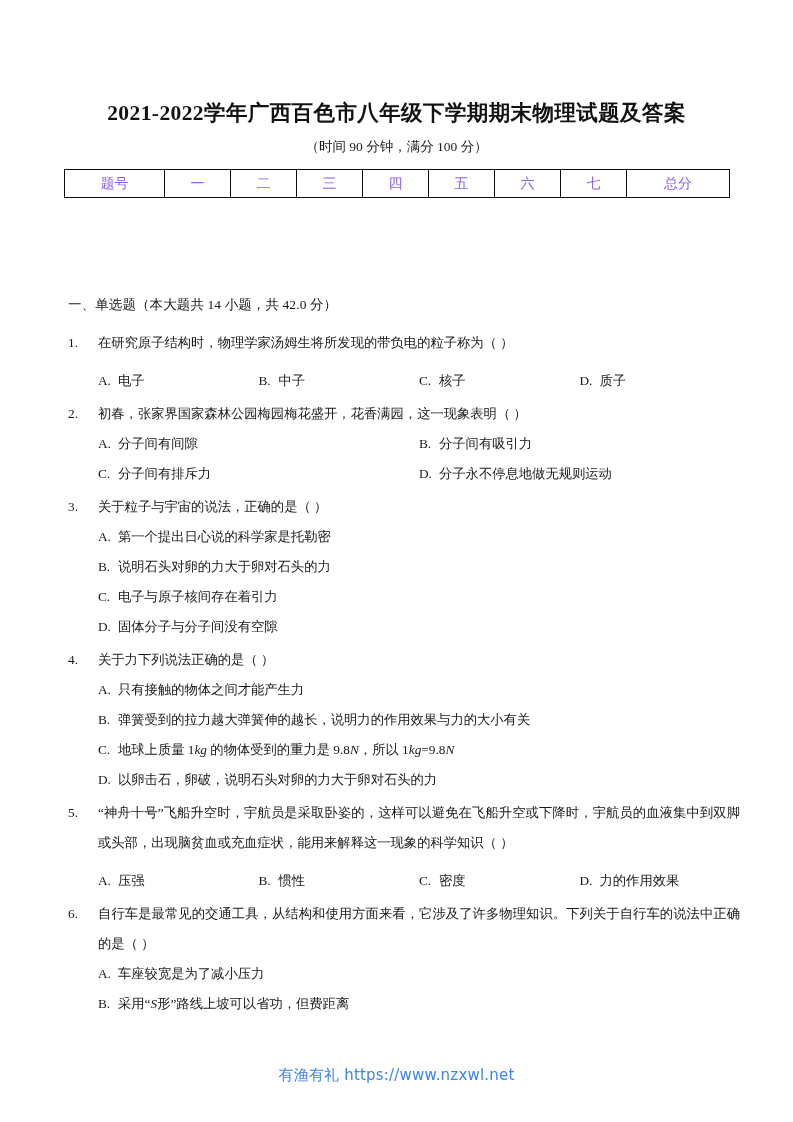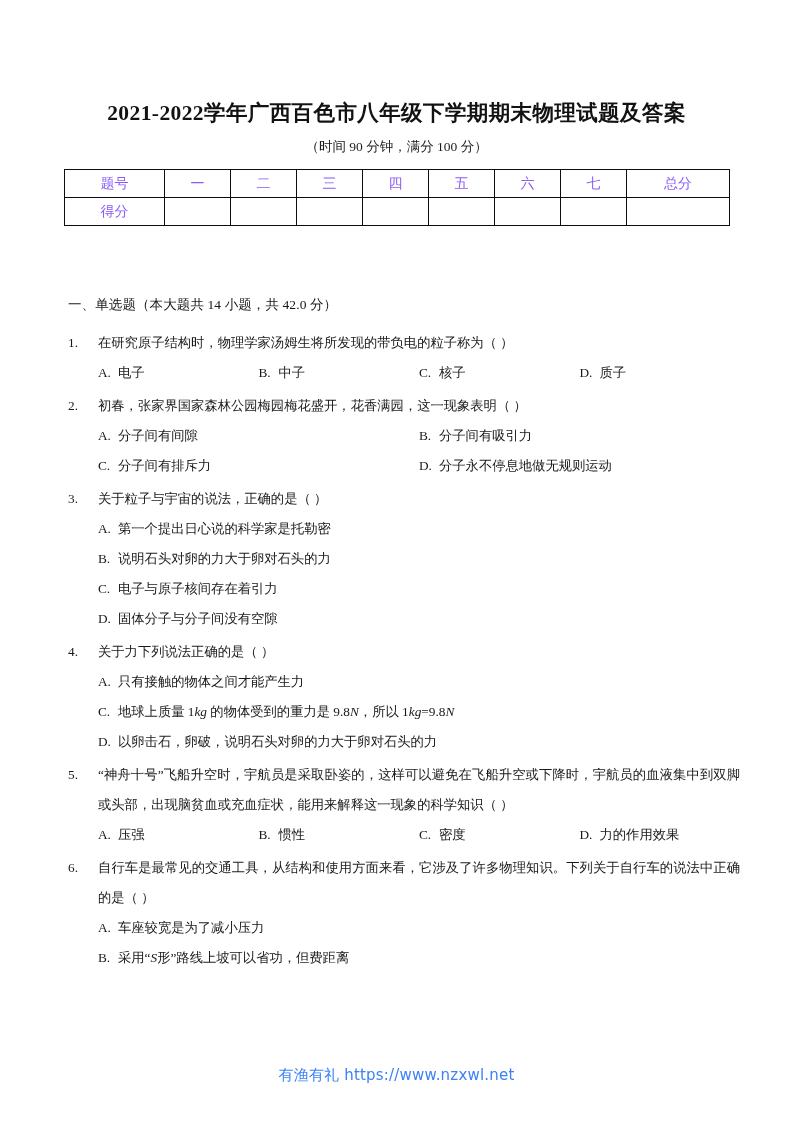--- a/index.html
+++ b/index.html
@@ -107,21 +107,21 @@
   .options {
     padding-left: 34px;
   }
   
   .opt-row-4 {
     display: flex;
     font-size: 13.3px;
     line-height: 30px;
     color: #191919;
   }
-  .opt-row-4 .opt { width: 25%; }
+  .opt-row-4 .opt { width: 25%; margin-top: 8px; }
 
   
   .opt-row-2 {
     display: flex;
     font-size: 13.3px;
     line-height: 30px;
     color: #191919;
   }
   .opt-row-2 .opt { width: 50%; }
 
@@ -177,31 +177,20 @@
         <td>题号</td>
         <td>一</td>
         <td>二</td>
         <td>三</td>
         <td>四</td>
         <td>五</td>
         <td>六</td>
         <td>七</td>
         <td>总分</td>
       </tr>
-      <tr>
-        <td>得分</td>
-        <td></td>
-        <td></td>
-        <td></td>
-        <td></td>
-        <td></td>
-        <td></td>
-        <td></td>
-        <td></td>
-      </tr>
     </tbody>
   </table>
 
   <div class="content">
     <div class="section-heading">一、单选题（本大题共 14 小题，共 42.0 分）</div>
     <div id="questions-host">
         <div class="question">
           <div class="q-stem"><span class="q-num">1.</span><span>在研究原子结构时，物理学家汤姆生将所发现的带负电的粒子称为（      ）</span></div>
           <div class="options">
             <div class="opt-row-4">
@@ -242,20 +231,23 @@
             </div>
           </div>
         </div>
         <div class="question">
           <div class="q-stem"><span class="q-num">4.</span><span>关于力下列说法正确的是（      ）</span></div>
           <div class="options">
             <div class="opt-row-1">
               <div class="opt"><span class="opt-letter">A.</span><span>只有接触的物体之间才能产生力</span></div>
             </div>
             <div class="opt-row-1">
+              <div class="opt"><span class="opt-letter">B.</span><span>弹簧受到的拉力越大弹簧伸的越长，说明力的作用效果与力的大小有关</span></div>
+            </div>
+            <div class="opt-row-1">
               <div class="opt"><span class="opt-letter">C.</span><span>地球上质量 1<i class="unit">kg</i> 的物体受到的重力是 9.8<i class="unit">N</i>，所以 1<i class="unit">kg</i>=9.8<i class="unit">N</i></span></div>
             </div>
             <div class="opt-row-1">
               <div class="opt"><span class="opt-letter">D.</span><span>以卵击石，卵破，说明石头对卵的力大于卵对石头的力</span></div>
             </div>
           </div>
         </div>
         <div class="question">
           <div class="q-stem"><span class="q-num">5.</span><span>“神舟十号”飞船升空时，宇航员是采取卧姿的，这样可以避免在飞船升空或下降时，宇航员的血液集中到双脚或头部，出现脑贫血或充血症状，能用来解释这一现象的科学知识（      ）</span></div>
           <div class="options">

